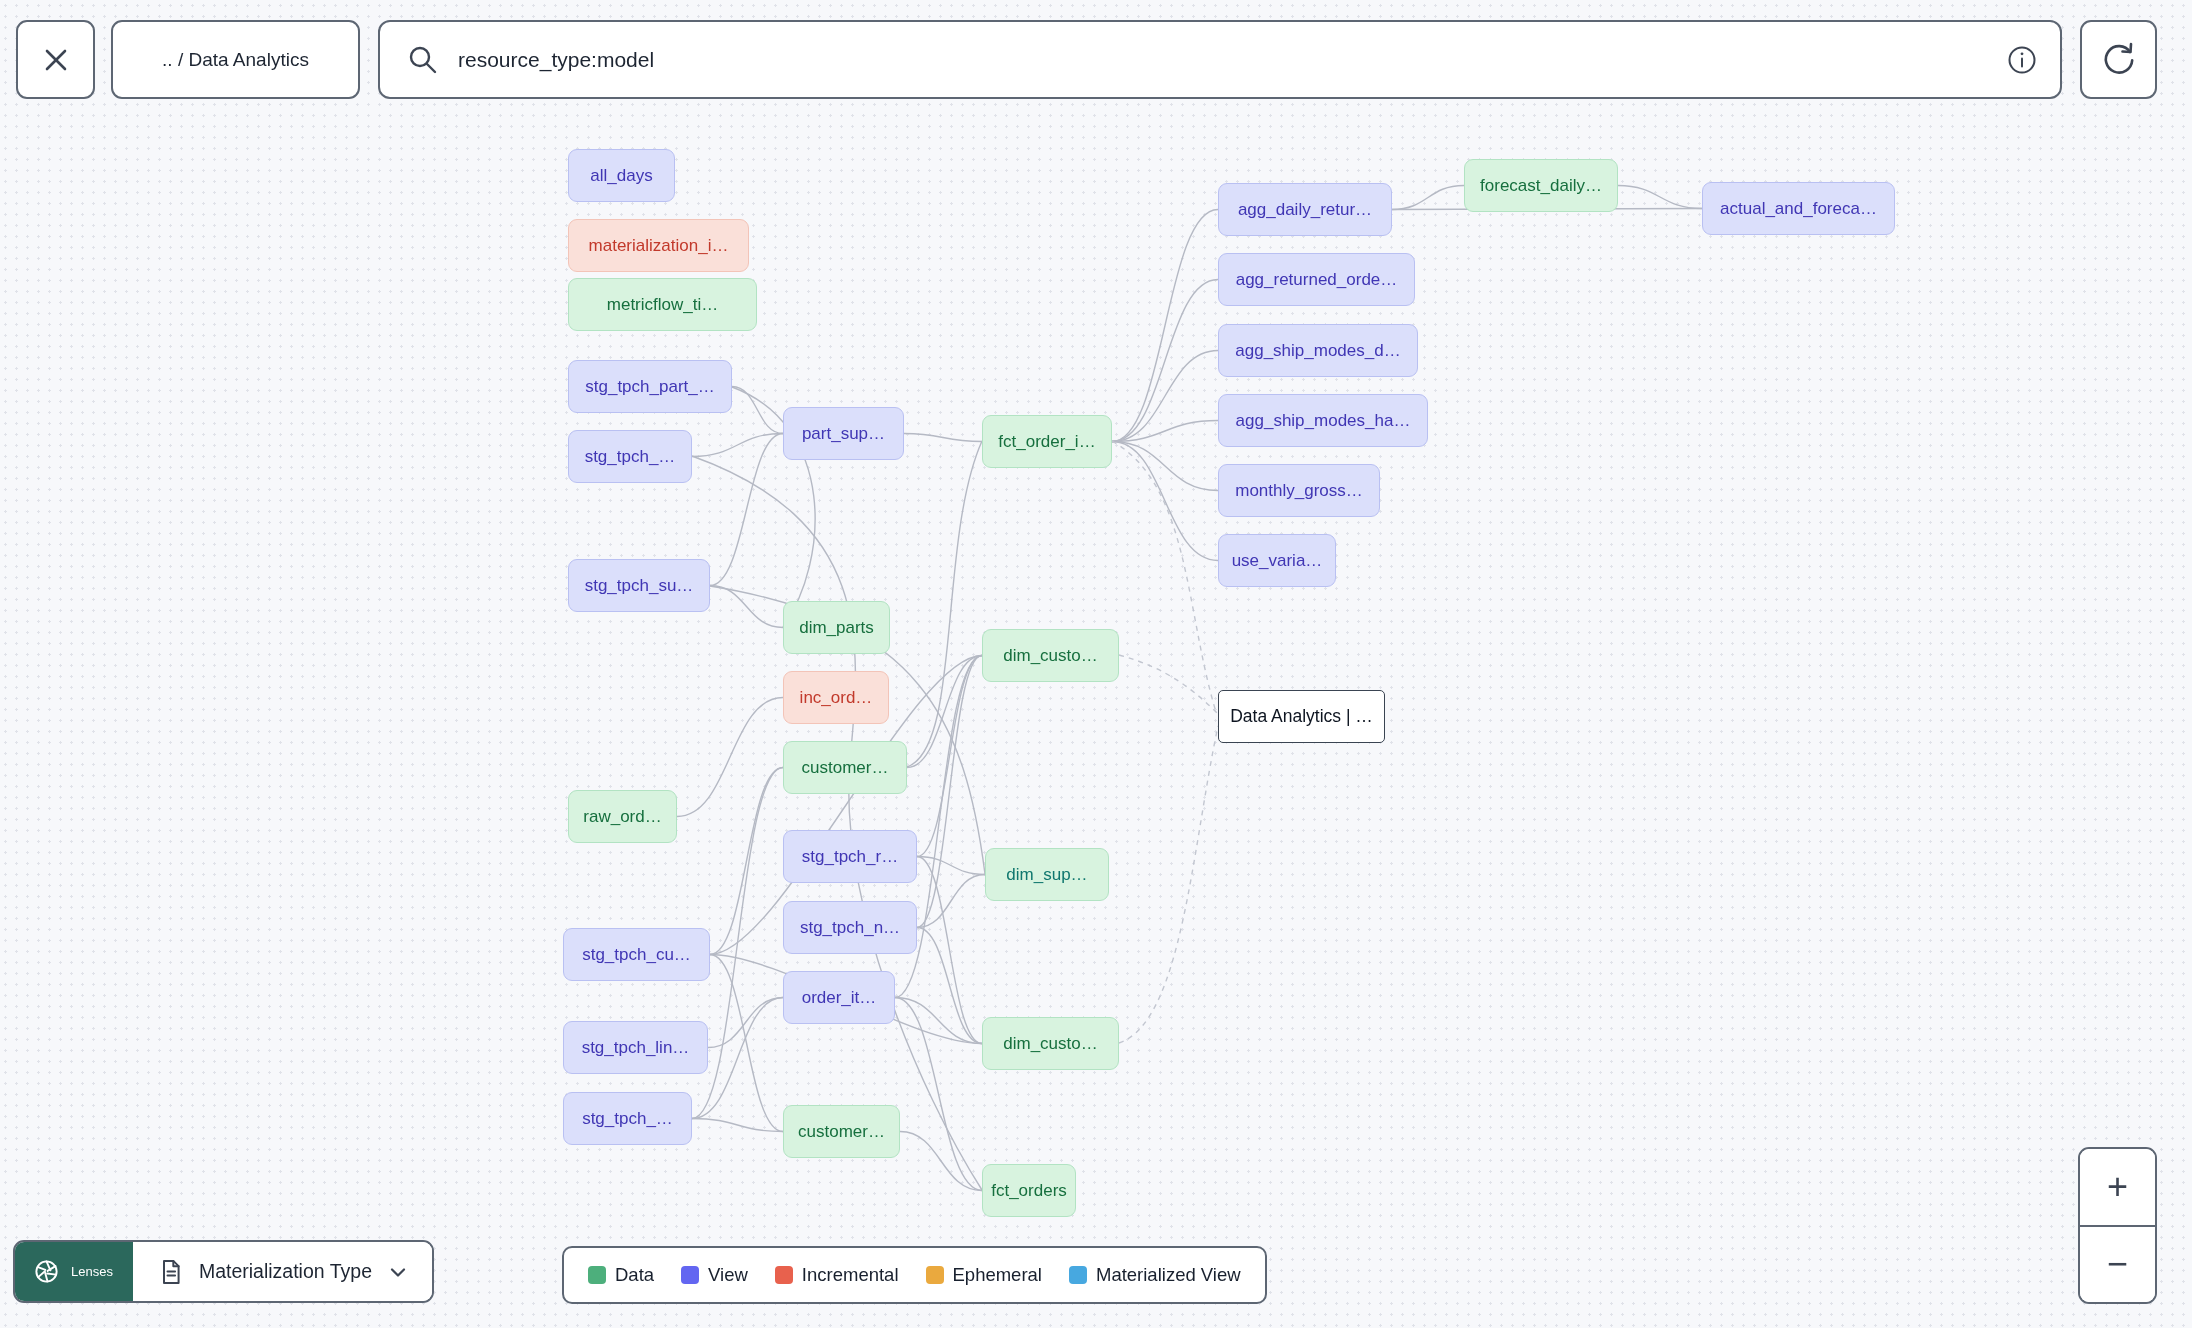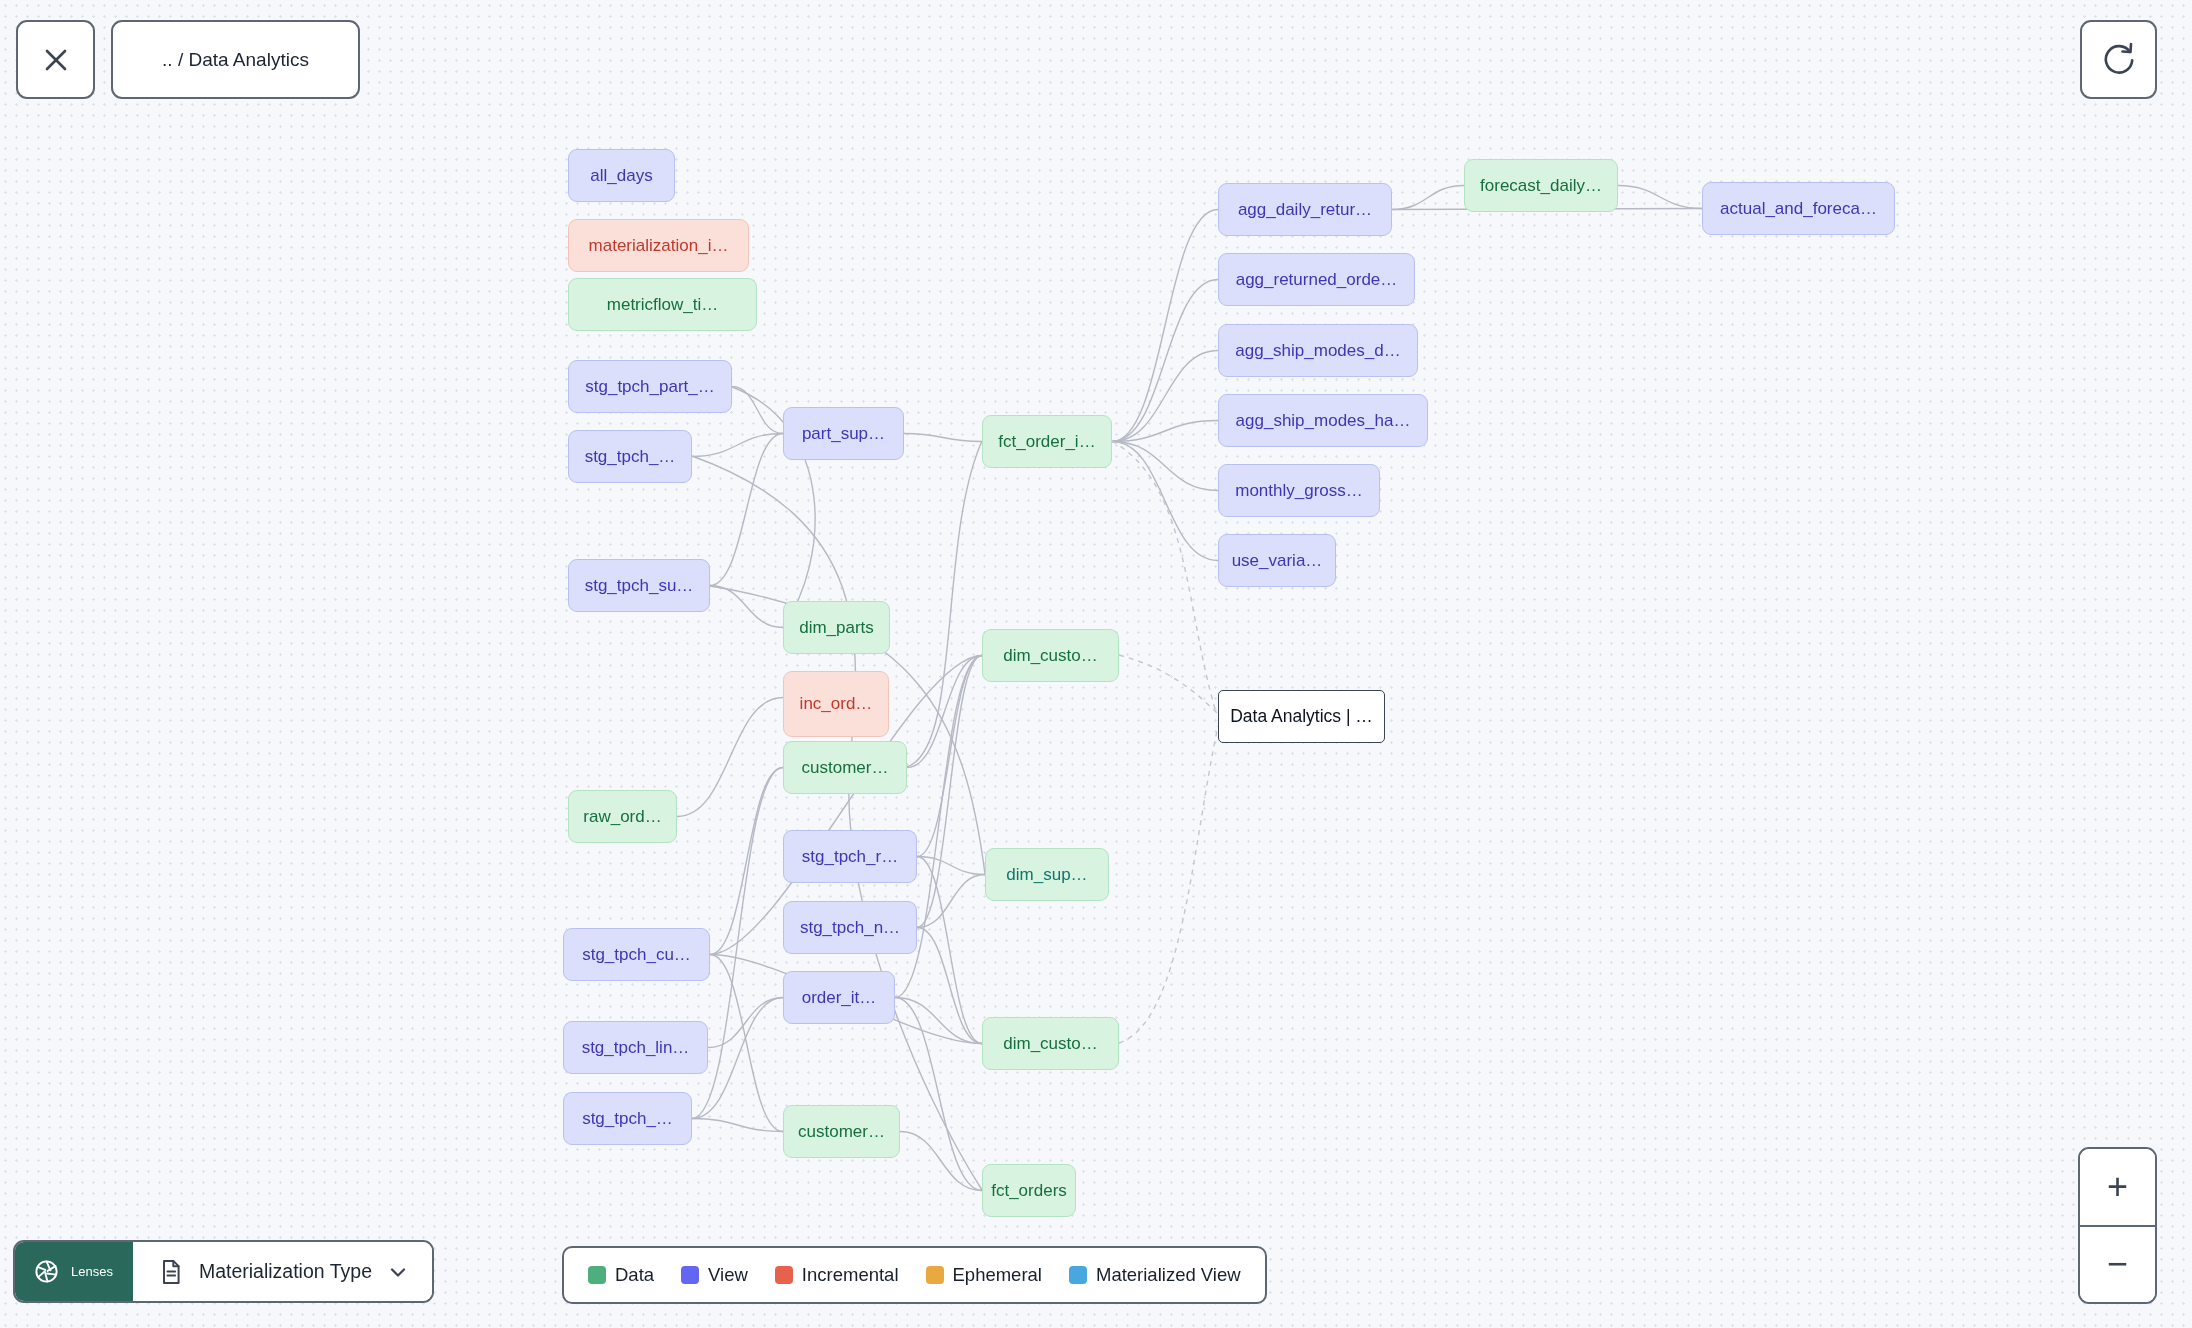--- a/index.html
+++ b/index.html
@@ -127,21 +127,21 @@
       <div class="node table" style="left: 568px; top: 278px; width: 189px; height: 53px; background: rgb(216, 243, 223); border-color: rgb(178, 227, 195); color: rgb(22, 111, 62);">metricflow_ti…</div>
       <div class="node view" style="left: 568px; top: 360px; width: 164px; height: 53px; background: rgb(219, 223, 251); border-color: rgb(185, 192, 242); color: rgb(64, 54, 180);">stg_tpch_part_…</div>
       <div class="node view" style="left: 568px; top: 430px; width: 124px; height: 53px; background: rgb(219, 223, 251); border-color: rgb(185, 192, 242); color: rgb(64, 54, 180);">stg_tpch_…</div>
       <div class="node view" style="left: 568px; top: 559px; width: 142px; height: 53px; background: rgb(219, 223, 251); border-color: rgb(185, 192, 242); color: rgb(64, 54, 180);">stg_tpch_su…</div>
       <div class="node table" style="left: 568px; top: 790px; width: 109px; height: 53px; background: rgb(216, 243, 223); border-color: rgb(178, 227, 195); color: rgb(22, 111, 62);">raw_ord…</div>
       <div class="node view" style="left: 563px; top: 928px; width: 147px; height: 53px; background: rgb(219, 223, 251); border-color: rgb(185, 192, 242); color: rgb(64, 54, 180);">stg_tpch_cu…</div>
       <div class="node view" style="left: 563px; top: 1021px; width: 145px; height: 53px; background: rgb(219, 223, 251); border-color: rgb(185, 192, 242); color: rgb(64, 54, 180);">stg_tpch_lin…</div>
       <div class="node view" style="left: 563px; top: 1092px; width: 129px; height: 53px; background: rgb(219, 223, 251); border-color: rgb(185, 192, 242); color: rgb(64, 54, 180);">stg_tpch_…</div>
       <div class="node view" style="left: 783px; top: 407px; width: 121px; height: 53px; background: rgb(219, 223, 251); border-color: rgb(185, 192, 242); color: rgb(64, 54, 180);">part_sup…</div>
       <div class="node table" style="left: 783px; top: 601px; width: 107px; height: 53px; background: rgb(216, 243, 223); border-color: rgb(178, 227, 195); color: rgb(22, 111, 62);">dim_parts</div>
-      <div class="node incremental" style="left: 783px; top: 671px; width: 106px; height: 66px; background: rgb(250, 224, 217); border-color: rgb(243, 196, 184); color: rgb(194, 57, 43);">inc_ord…</div>
+      <div class="node incremental" style="left: 783px; top: 671px; width: 106px; height: 53px; background: rgb(250, 224, 217); border-color: rgb(243, 196, 184); color: rgb(194, 57, 43);">inc_ord…</div>
       <div class="node table" style="left: 783px; top: 741px; width: 124px; height: 53px; background: rgb(216, 243, 223); border-color: rgb(178, 227, 195); color: rgb(22, 111, 62);">customer…</div>
       <div class="node view" style="left: 783px; top: 830px; width: 134px; height: 53px; background: rgb(219, 223, 251); border-color: rgb(185, 192, 242); color: rgb(64, 54, 180);">stg_tpch_r…</div>
       <div class="node view" style="left: 783px; top: 901px; width: 134px; height: 53px; background: rgb(219, 223, 251); border-color: rgb(185, 192, 242); color: rgb(64, 54, 180);">stg_tpch_n…</div>
       <div class="node view" style="left: 783px; top: 971px; width: 112px; height: 53px; background: rgb(219, 223, 251); border-color: rgb(185, 192, 242); color: rgb(64, 54, 180);">order_it…</div>
       <div class="node table" style="left: 783px; top: 1105px; width: 117px; height: 53px; background: rgb(216, 243, 223); border-color: rgb(178, 227, 195); color: rgb(22, 111, 62);">customer…</div>
       <div class="node table" style="left: 982px; top: 1164px; width: 94px; height: 53px; background: rgb(216, 243, 223); border-color: rgb(178, 227, 195); color: rgb(22, 111, 62);">fct_orders</div>
       <div class="node table" style="left: 985px; top: 848px; width: 124px; height: 53px; background: rgb(216, 243, 223); border-color: rgb(178, 227, 195); color: #0f766e;">dim_sup…</div>
       <div class="node table" style="left: 982px; top: 629px; width: 137px; height: 53px; background: rgb(216, 243, 223); border-color: rgb(178, 227, 195); color: rgb(22, 111, 62);">dim_custo…</div>
       <div class="node table" style="left: 982px; top: 1017px; width: 137px; height: 53px; background: rgb(216, 243, 223); border-color: rgb(178, 227, 195); color: rgb(22, 111, 62);">dim_custo…</div>
       <div class="node table" style="left: 982px; top: 415px; width: 130px; height: 53px; background: rgb(216, 243, 223); border-color: rgb(178, 227, 195); color: rgb(22, 111, 62);">fct_order_i…</div>
@@ -160,20 +160,32 @@
     <svg class="icn" width="34" height="34" viewBox="0 0 34 34" stroke-width="2.6">
       <line x1="8" y1="8" x2="26" y2="26"></line>
         <line x1="26" y1="8" x2="8" y2="26"></line>
     </svg>
   </button>
 
   <button class="topbtn" id="breadcrumb-btn">
     <span>.. / Data Analytics</span>
   </button>
 
+  <div id="search-bar">
+    <svg class="icn" width="34" height="34" viewBox="0 0 34 34" stroke-width="2.4">
+      <circle cx="14" cy="14" r="9"></circle>
+        <line x1="21" y1="21" x2="29" y2="29"></line>
+    </svg>
+    <input spellcheck="false" value="resource_type:model" style="">
+    <svg class="icn" width="32" height="32" viewBox="0 0 32 32" stroke-width="2">
+      <circle cx="16" cy="16" r="12.5"></circle>
+      <line x1="16" y1="14.5" x2="16" y2="22.5"></line>
+      <circle cx="16" cy="9.8" r="1.4" fill="#3c4452" stroke="none"></circle>
+    </svg>
+  </div>
 
   <button class="topbtn" id="refresh-btn">
     <svg class="icn" width="38" height="38" viewBox="0 0 38 38" stroke-width="2.6">
       <path d="M30 11 A 13.2 13.2 0 1 0 32.2 19.4"></path>
       <polyline points="22.5,10.5 30.5,11 31,3" fill="none"></polyline>
     </svg>
   </button>
 
   <div id="lenses">
     <div id="lenses-button">

